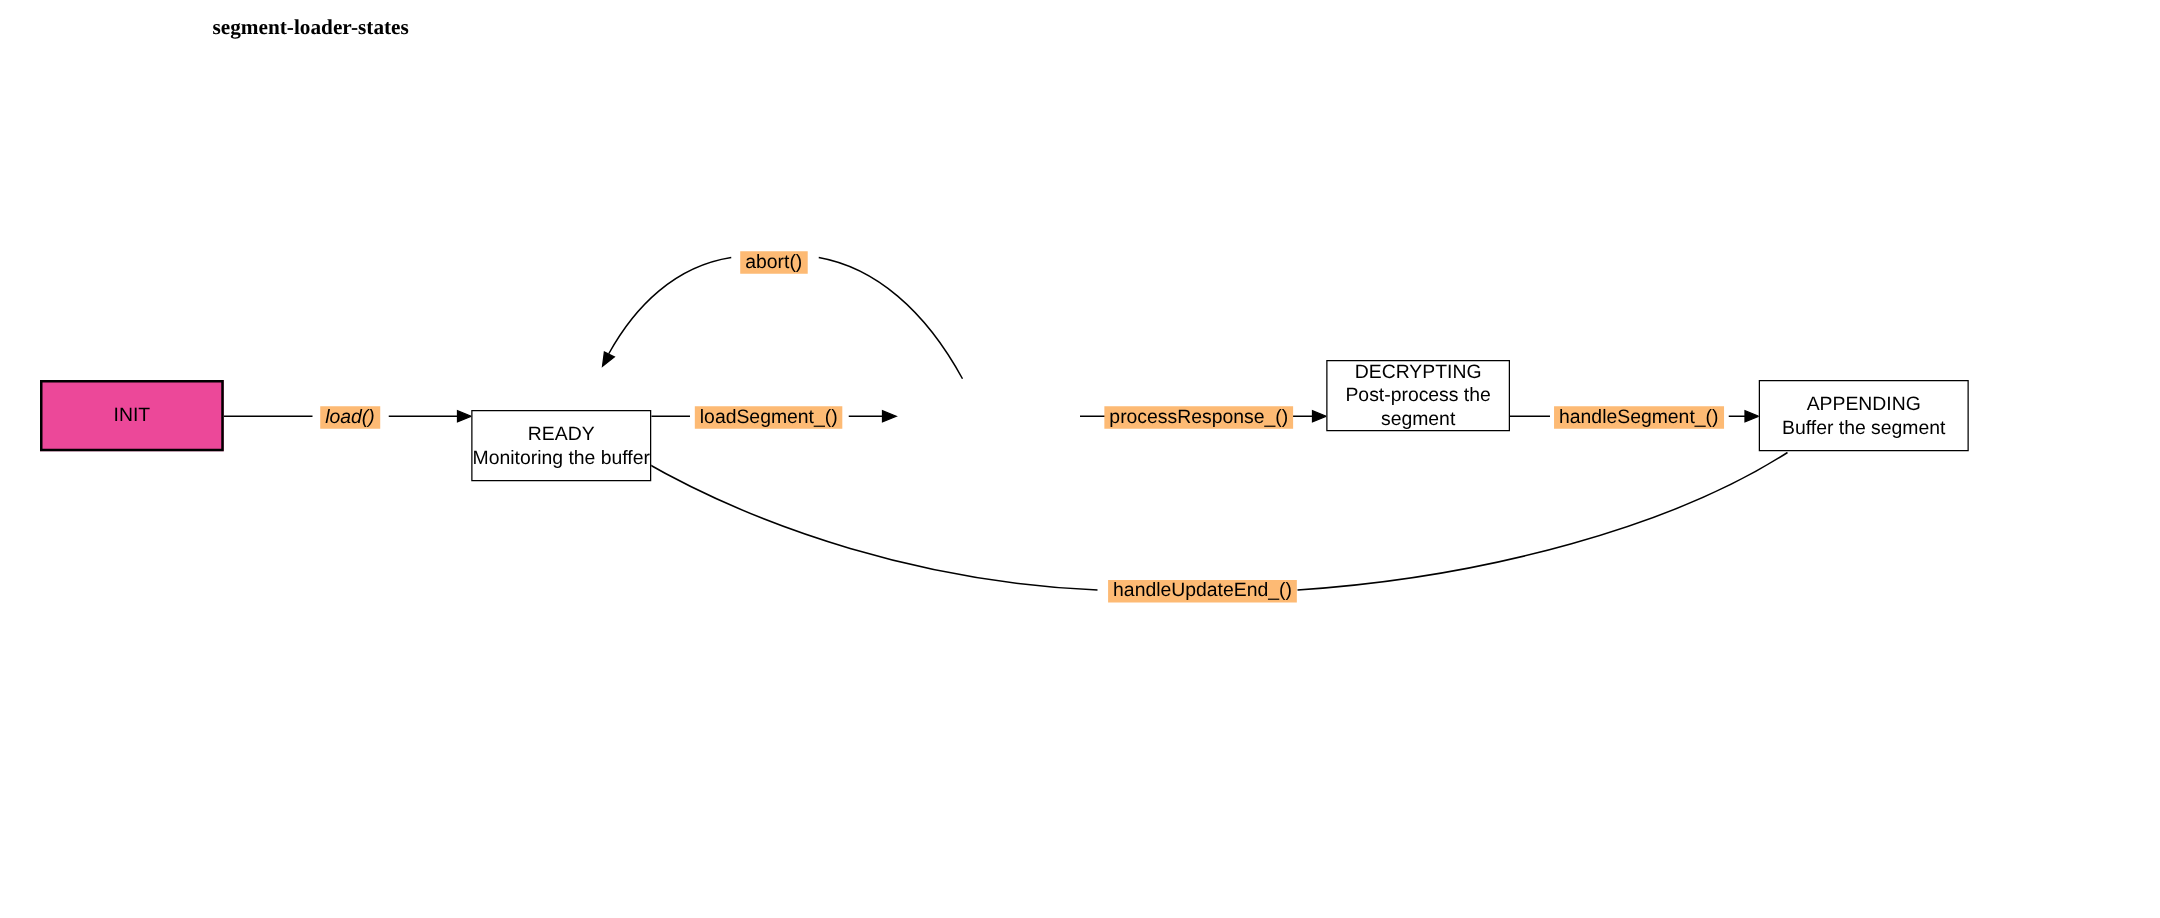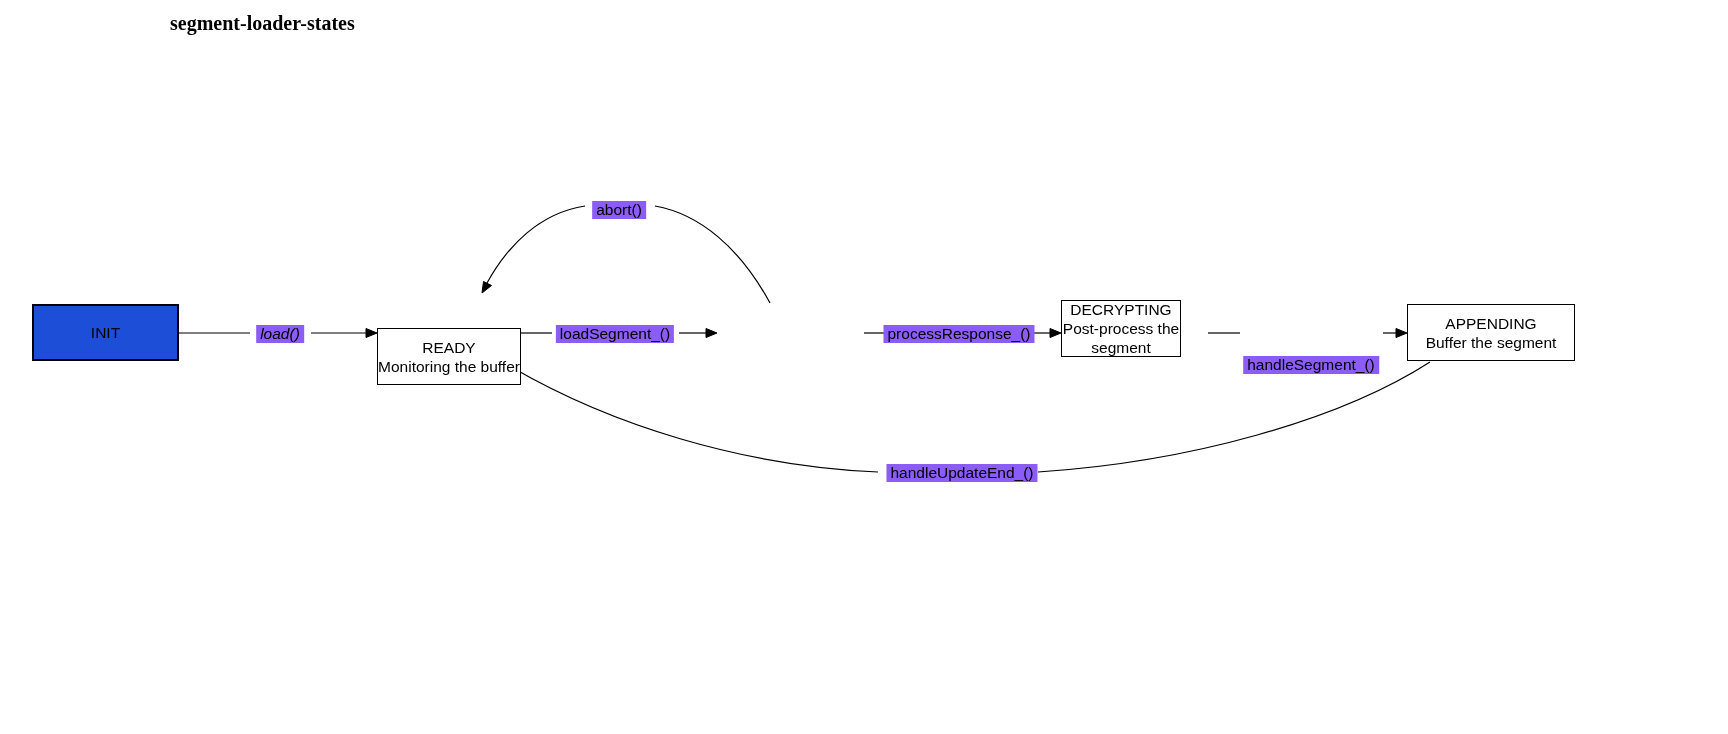--- a/index.html
+++ b/index.html
@@ -20,58 +20,58 @@
     top: 0;
     width: 1728px;
     height: 734px;
   }
   .graph-title {
     position: absolute;
     left: 170px;
     top: 12px;
     font-family: "Liberation Serif", serif;
     font-weight: bold;
-    font-size: 20px;
+    font-size: 17px;
     color: #000000;
     white-space: nowrap;
   }
   .state-node {
     position: absolute;
     box-sizing: border-box;
     background: #ffffff;
     border: 1px solid #000000;
     display: flex;
     flex-direction: column;
     align-items: center;
     justify-content: center;
     color: #000000;
     font-family: "Liberation Sans", sans-serif;
     font-size: 15.5px;
     line-height: 19px;
     text-align: center;
     white-space: nowrap;
   }
   .state-node.filled {
-    background: #1d4ed8;
+    background: #ec4899;
     border: 2px solid #000000;
   }
   .state-node .node-title {
     display: block;
   }
   .state-node .node-desc {
     display: block;
   }
   .edge-label {
     position: absolute;
     font-family: "Liberation Sans", sans-serif;
     font-size: 15.5px;
     line-height: 18px;
     color: #000000;
     white-space: nowrap;
-    background: #8b5cf6;
+    background: #fdba74;
     padding: 0 4px;
     transform: translate(-50%, -50%);
   }
   svg.edge-layer {
     position: absolute;
     left: 0;
     top: 0;
     width: 1728px;
     height: 734px;
     overflow: visible;
@@ -140,35 +140,35 @@
     <span class="node-title">INIT</span>
 
   </div>
 
   <div class="state-node" style="left:377px; top:304px; width:144px; height:57px;margin-top:24px;">
     <span class="node-title">READY</span>
     <span class="node-desc">Monitoring the buffer</span>
   </div>
 
 
-  <div class="state-node" style="left:1061px; top:300px; width:120px; height:57px;">
+  <div class="state-node" style="left:1061px; top:288px; width:147px; height:57px;">
     <span class="node-title">DECRYPTING</span>
     <span class="node-desc">Post-process the<br>segment</span>
   </div>
 
   <div class="state-node" style="left:1407px; top:304px; width:168px; height:57px;">
     <span class="node-title">APPENDING</span>
     <span class="node-desc">Buffer the segment</span>
   </div>
 
   <div class="edge-label" style="left:280px; top:334px;font-style:italic;">load()</div>
 
   <div class="edge-label" style="left:615px; top:334px;">loadSegment_()</div>
 
   <div class="edge-label" style="left:959px; top:334px;text-align:center;">processResponse_()</div>
 
-  <div class="edge-label" style="left:1311px; top:334px;margin-top:31px;">handleSegment_()</div>
+  <div class="edge-label" style="left:1311px; top:334px;">handleSegment_()</div>
 
   <div class="edge-label" style="left:619px; top:210px;">abort()</div>
 
   <div class="edge-label" style="left:962px; top:473px;">handleUpdateEnd_()</div>
 
 </div>
 
 </body></html>

